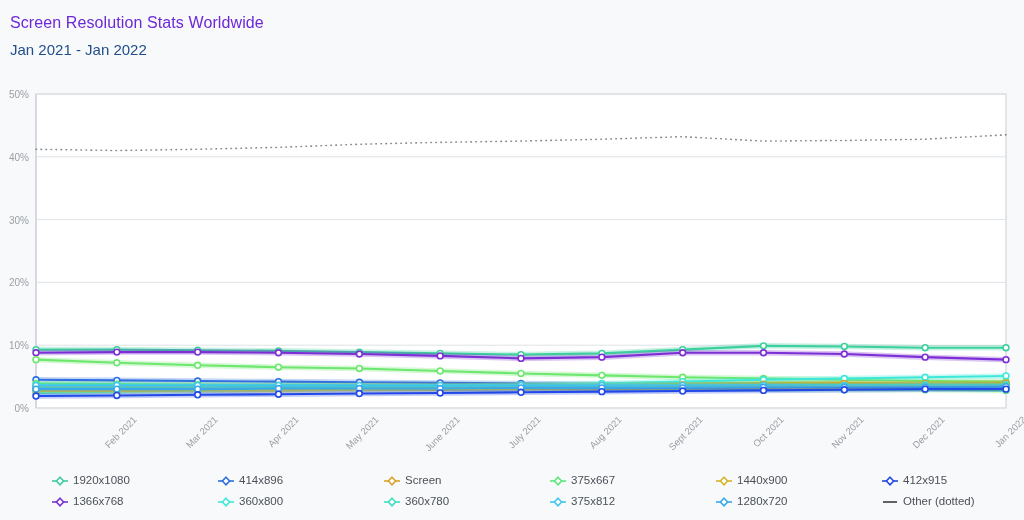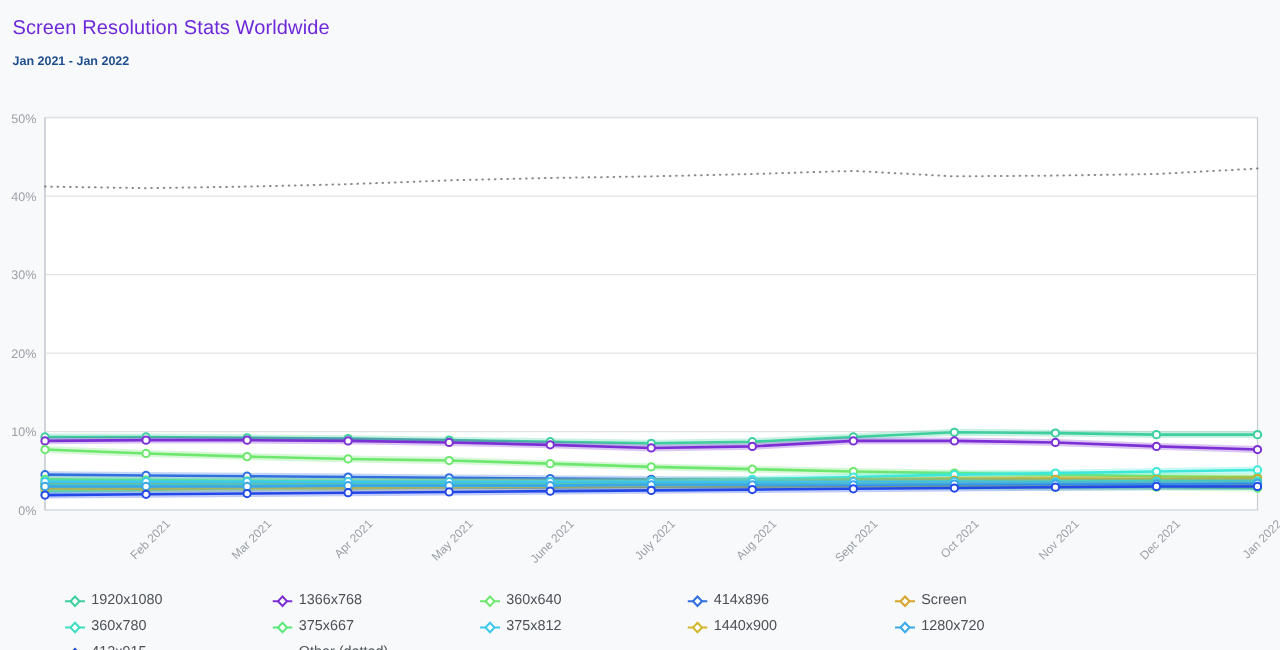--- a/index.html
+++ b/index.html
@@ -12,21 +12,21 @@
   }
   #root { position: relative; width: 1024px; height: 520px; background: #f8f9fb; }
 
   
   #header { position: absolute; left: 10px; top: 8px; }
   #chart-title {
     font-size: 16px; font-weight: 400; color: #6d28d9;
     letter-spacing: .1px; line-height: 30px; white-space: nowrap;
   }
   #chart-subtitle {
-    font-size: 10px; font-weight: 700; color: #1f4e8c;
+    font-size: 15px; font-weight: 400; color: #1f4e8c;
     line-height: 20px; margin-top: 2px; white-space: nowrap;
   }
 
   
   #plot-wrap { position: absolute; left: 0; top: 86px; width: 1024px; height: 330px; }
   #plot-svg { display: block; }
 
   
   #x-axis { position: absolute; left: 0; top: 410px; width: 1024px; height: 55px; }
   .x-tick {
@@ -35,20 +35,21 @@
     transform-origin: left top;
     transform: rotate(-45deg) translate(-100%, 0);
   }
 
   
   #legend {
     position: absolute; left: 0; top: 466px; width: 1024px; height: 54px;
     display: flex; flex-wrap: wrap;
     align-content: flex-start;
     padding: 4px 0 0 52px;
+    flex-direction: column;
   }
   .legend-item {
     display: flex; align-items: center;
     width: 166px; height: 21px;
     font-size: 11.5px; color: #4b5157;
     white-space: nowrap;
   }
   .legend-marker { flex: 0 0 auto; margin-right: 5px; display: block; }
   .legend-label { line-height: 21px; }
 </style>
@@ -355,34 +356,34 @@
       </div>
       <div class="legend-item">
         <svg class="legend-marker" width="16" height="12">
           <line x1="0" y1="6" x2="16" y2="6" stroke="#7c2fd4" stroke-width="1.6"></line>
           <path d="M8 2.2 L11.6 6 L8 9.8 L4.4 6 Z" fill="#ffffff" stroke="#7c2fd4" stroke-width="1.6"></path>
         </svg>
         <span class="legend-label">1366x768</span>
       </div>
       <div class="legend-item">
         <svg class="legend-marker" width="16" height="12">
-          <line x1="0" y1="6" x2="16" y2="6" stroke="#6ee76e" stroke-width="1.6"></line>
-          <path d="M8 2.2 L11.6 6 L8 9.8 L4.4 6 Z" fill="#ffffff" stroke="#6ee76e" stroke-width="1.6"></path>
-        </svg>
-        <span class="legend-label">360x640</span>
-      </div>
-      <div class="legend-item">
-        <svg class="legend-marker" width="16" height="12">
           <line x1="0" y1="6" x2="16" y2="6" stroke="#2f6fe0" stroke-width="1.6"></line>
           <path d="M8 2.2 L11.6 6 L8 9.8 L4.4 6 Z" fill="#ffffff" stroke="#2f6fe0" stroke-width="1.6"></path>
         </svg>
         <span class="legend-label">414x896</span>
       </div>
       <div class="legend-item">
         <svg class="legend-marker" width="16" height="12">
+          <line x1="0" y1="6" x2="16" y2="6" stroke="#3ee8d8" stroke-width="1.6"></line>
+          <path d="M8 2.2 L11.6 6 L8 9.8 L4.4 6 Z" fill="#ffffff" stroke="#3ee8d8" stroke-width="1.6"></path>
+        </svg>
+        <span class="legend-label">360x800</span>
+      </div>
+      <div class="legend-item">
+        <svg class="legend-marker" width="16" height="12">
           <line x1="0" y1="6" x2="16" y2="6" stroke="#d8a32a" stroke-width="1.6"></line>
           <path d="M8 2.2 L11.6 6 L8 9.8 L4.4 6 Z" fill="#ffffff" stroke="#d8a32a" stroke-width="1.6"></path>
         </svg>
         <span class="legend-label">Screen</span>
       </div>
       <div class="legend-item">
         <svg class="legend-marker" width="16" height="12">
           <line x1="0" y1="6" x2="16" y2="6" stroke="#3edfc0" stroke-width="1.6"></line>
           <path d="M8 2.2 L11.6 6 L8 9.8 L4.4 6 Z" fill="#ffffff" stroke="#3edfc0" stroke-width="1.6"></path>
         </svg>

